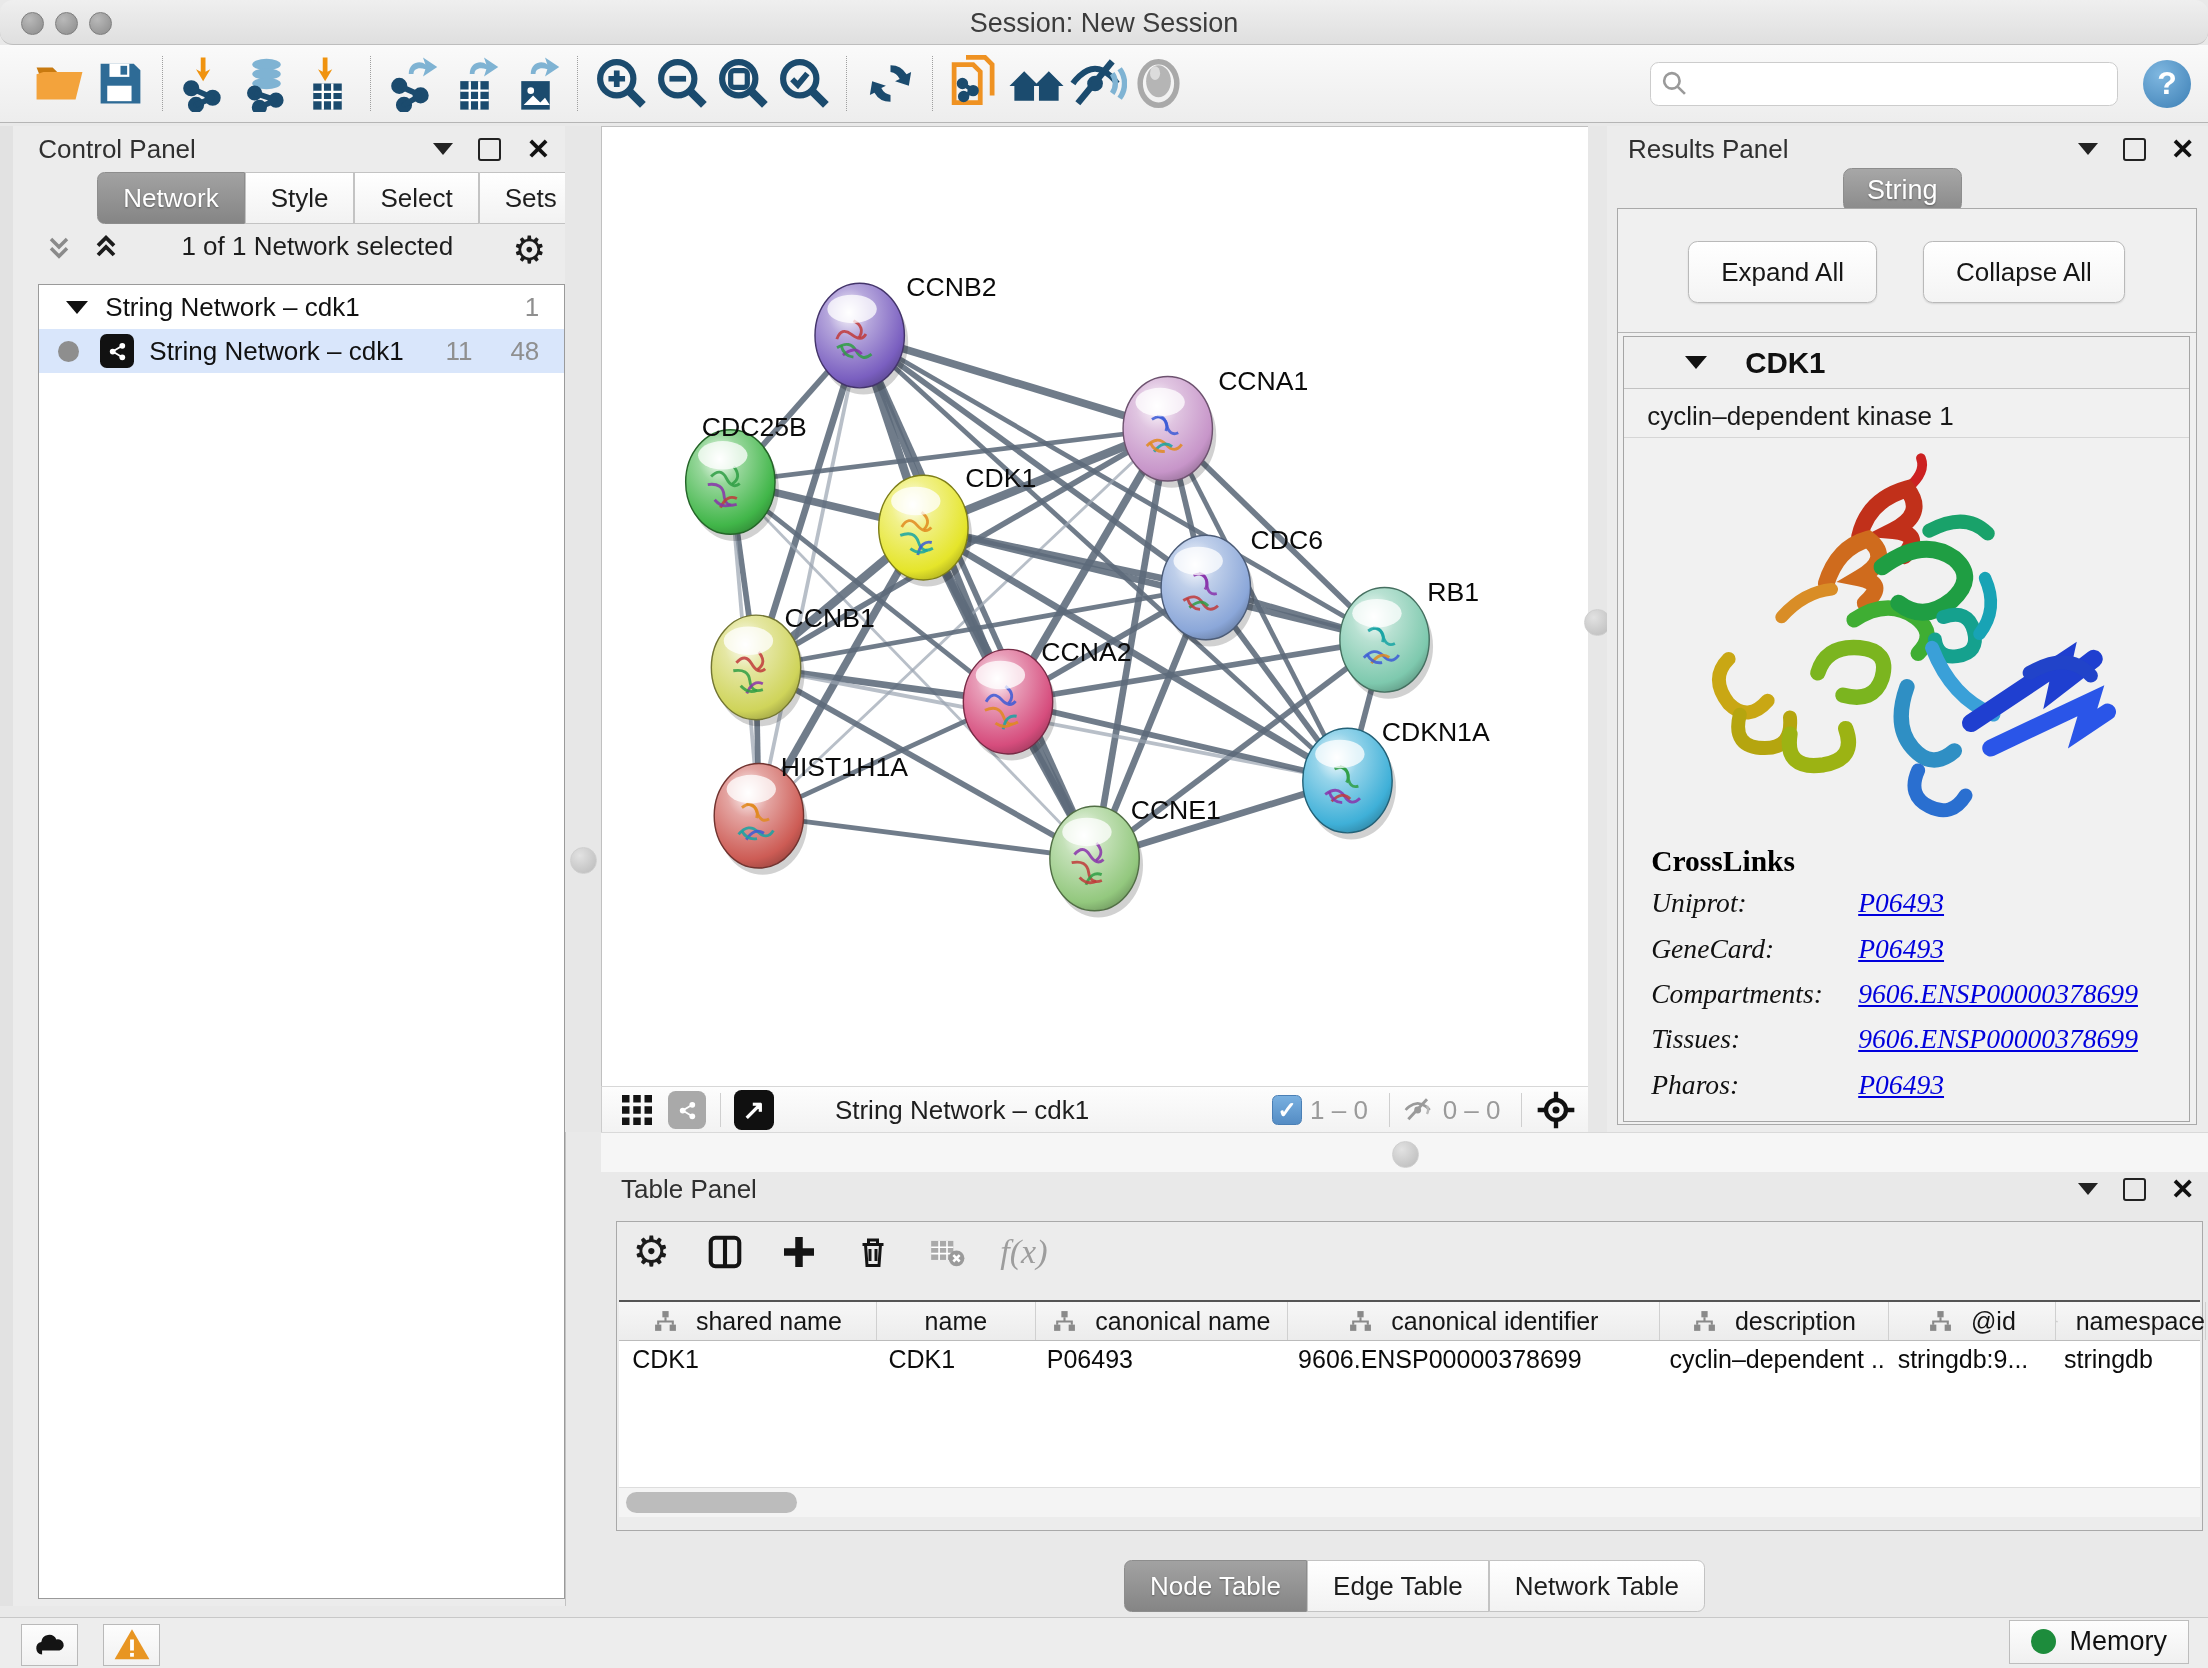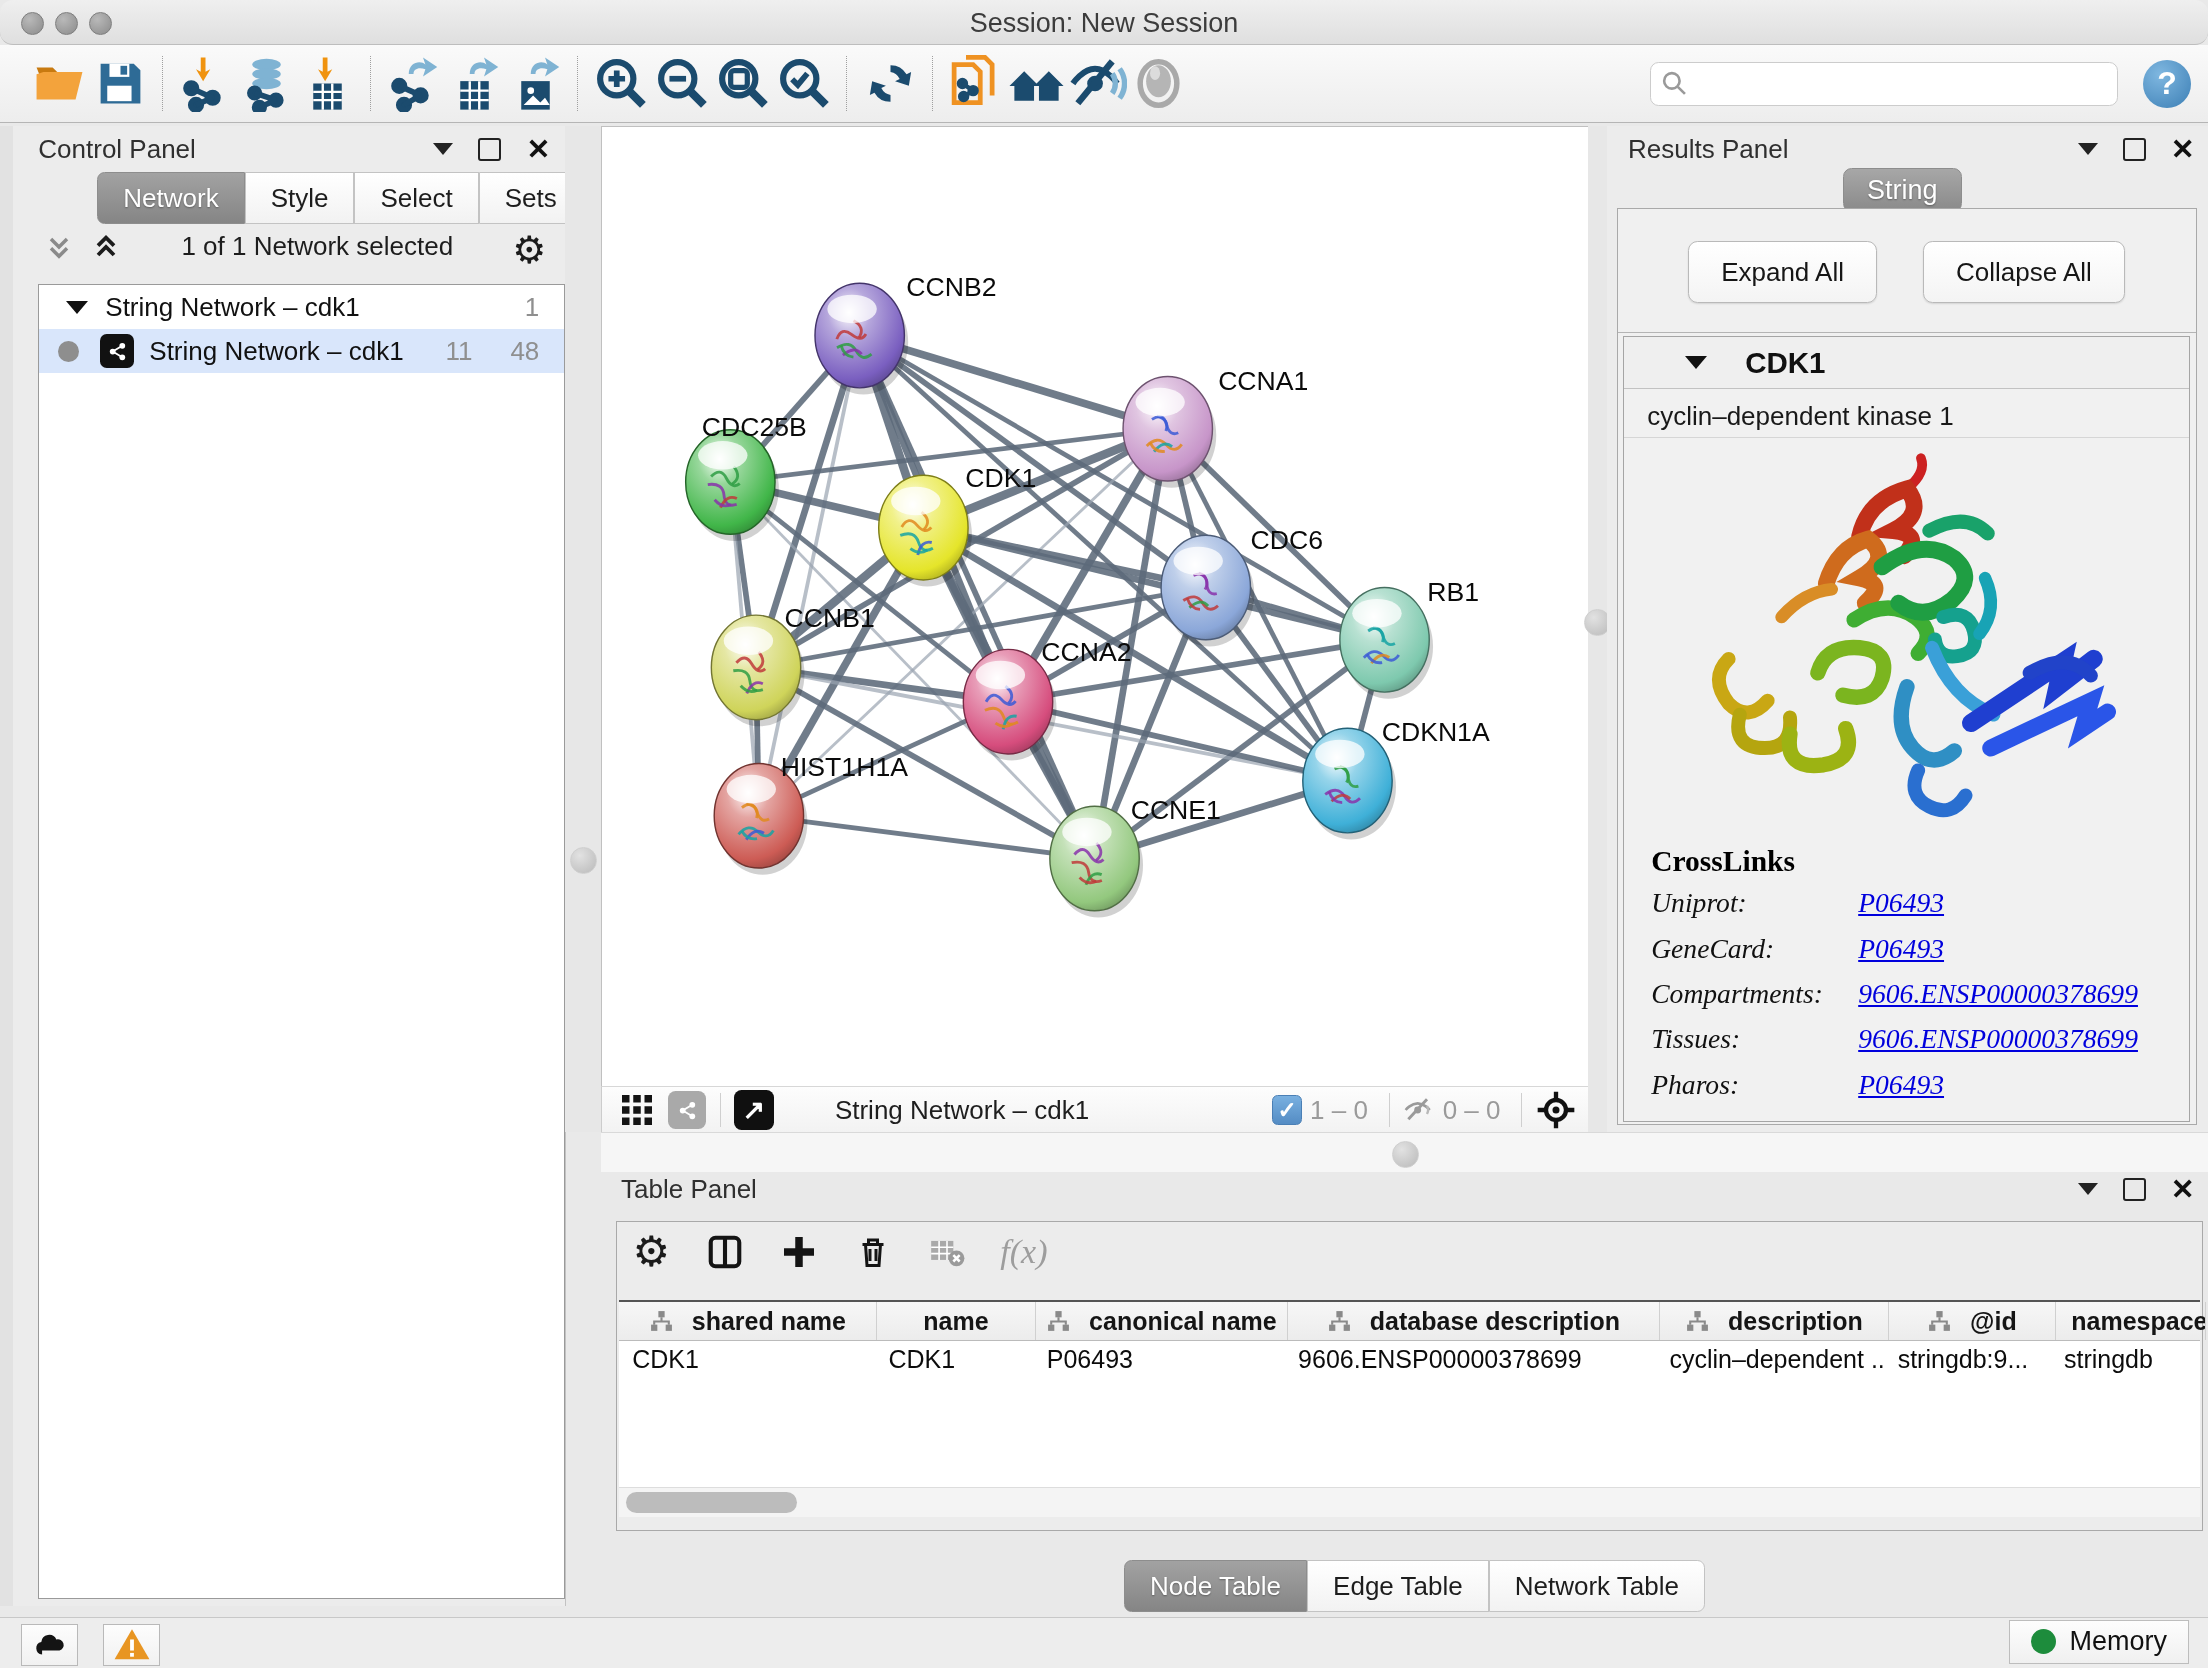--- a/index.html
+++ b/index.html
@@ -107,21 +107,21 @@
   .table-panel{position:absolute;left:601px;top:1172px;width:1607px;height:392px;background:#e9e9e9;}
   .tp-head{position:absolute;left:20px;right:13.3px;top:1.9px;display:flex;justify-content:space-between;align-items:center;}
   .tp-frame{position:absolute;left:15px;top:49px;width:1585px;height:308px;background:#ececec;
     border:1.9px solid #a9a9a9;}
   .tp-toolbar{display:flex;align-items:center;height:59px;padding-left:13.3px;gap:32px;}
   .tp-ic{display:flex;align-items:center;justify-content:center;width:42px;height:42px;}
   .fx{font-family:"Liberation Serif",serif;font-style:italic;font-size:34px;color:#9d9d9d;}
   .grid-table{position:absolute;left:1.9px;top:78px;right:1.9px;border-top:2.9px solid #555;}
   .gt-header{display:flex;background:linear-gradient(#f7f7f7,#ececec);border-bottom:1px solid #bbb;height:38px;}
   .gt-col{display:flex;align-items:center;justify-content:center;gap:18px;font-size:25px;color:#151515;
-    border-right:1px solid #d0d0d0;overflow:hidden;white-space:nowrap;flex:0 0 auto;font-weight:bold;}
+    border-right:1px solid #d0d0d0;overflow:hidden;white-space:nowrap;flex:0 0 auto;}
   .gt-row{display:flex;background:#fff;height:36px;}
   .gt-cell{font-size:25px;color:#0c0c0c;padding-left:13.3px;display:flex;align-items:center;
     overflow:hidden;white-space:nowrap;flex:0 0 auto;}
   .gt-body-fill{background:#fff;height:110px;}
   .hscroll{height:28.5px;background:#f4f4f4;border-top:1px solid #ddd;position:relative;}
   .hthumb{position:absolute;left:7.6px;top:3.8px;width:171px;height:21px;border-radius:10.5px;background:#bcbcbc;}
   .tp-tabs{position:absolute;left:523px;top:388px;display:flex;}
   
   .statusbar{position:absolute;left:0;top:1617px;width:2208px;height:51px;background:#ededed;
     border-top:1px solid #c8c8c8;}
@@ -797,21 +797,21 @@
               </svg>
               <span>canonical name</span>
             </div>
             <div class="gt-col" style="width: 371px;">
               <svg width="25" height="25" viewBox="0 0 24 24" fill="#8a8a8a">
                 <rect x="9" y="2" width="6" height="6"></rect>
                 <rect x="2" y="15" width="6" height="6"></rect>
                 <rect x="16" y="15" width="6" height="6"></rect>
                 <path d="M12 8v4M5 15v-3h14v3" stroke="#8a8a8a" stroke-width="2" fill="none"></path>
               </svg>
-              <span>database description</span>
+              <span>canonical identifier</span>
             </div>
             <div class="gt-col" style="width: 228px;">
               <svg width="25" height="25" viewBox="0 0 24 24" fill="#8a8a8a">
                 <rect x="9" y="2" width="6" height="6"></rect>
                 <rect x="2" y="15" width="6" height="6"></rect>
                 <rect x="16" y="15" width="6" height="6"></rect>
                 <path d="M12 8v4M5 15v-3h14v3" stroke="#8a8a8a" stroke-width="2" fill="none"></path>
               </svg>
               <span>description</span>
             </div>

